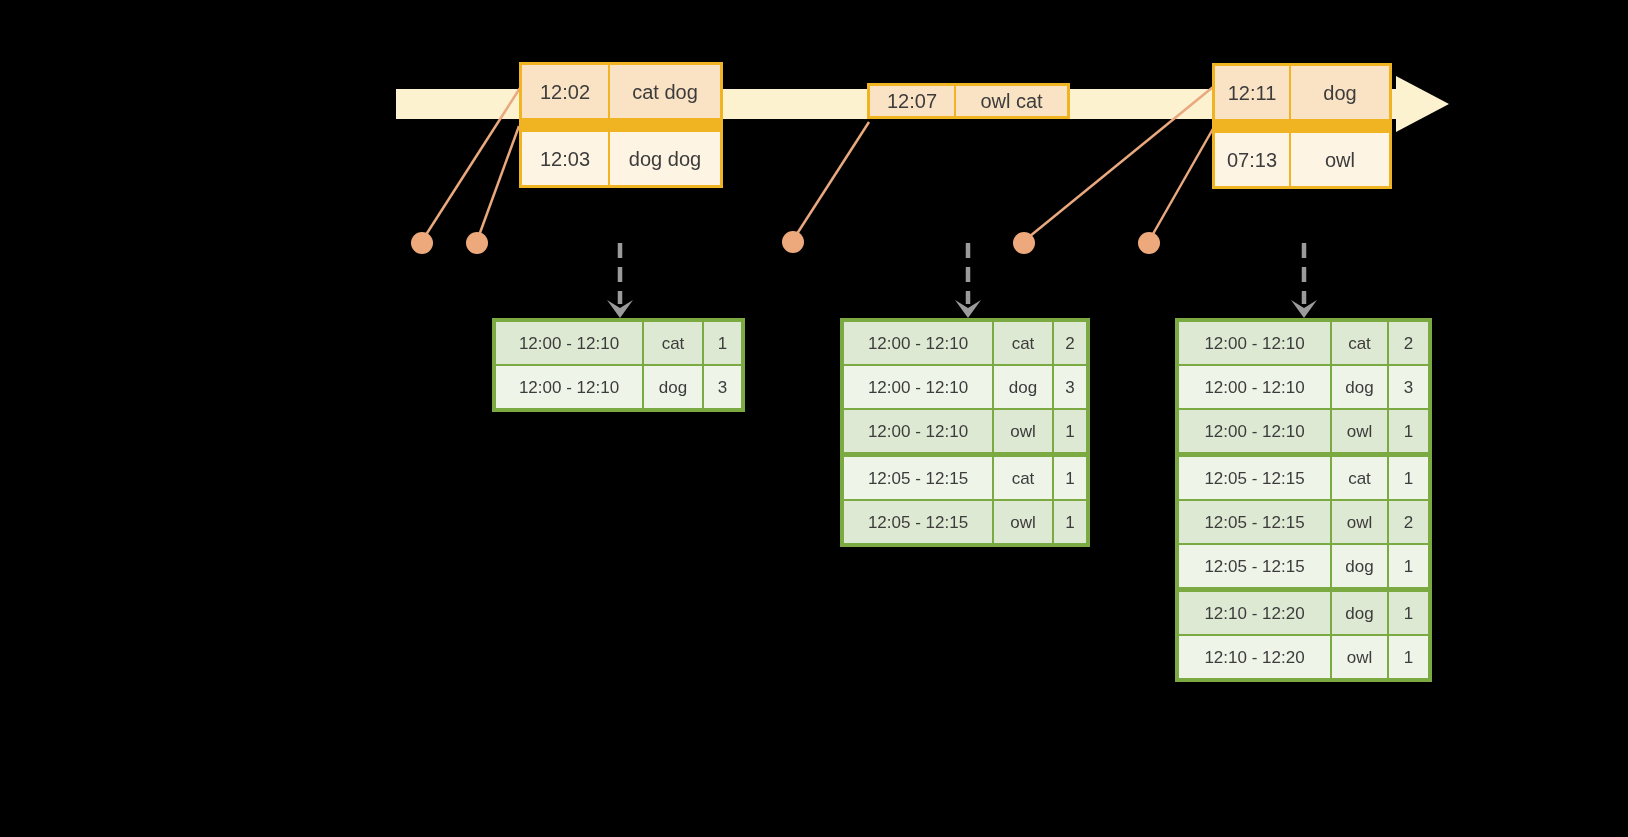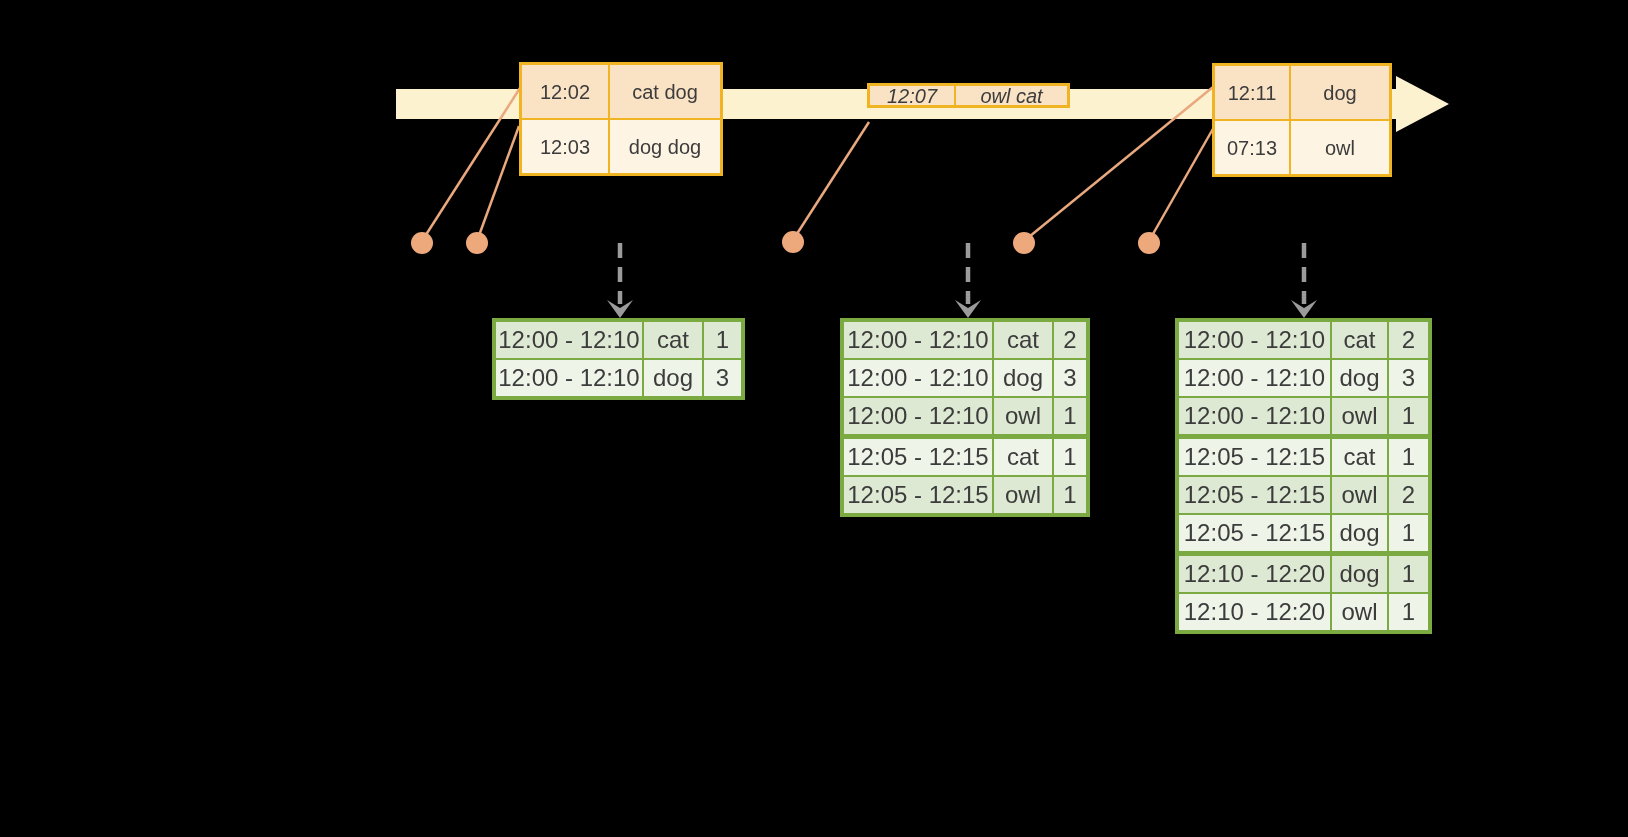--- a/index.html
+++ b/index.html
@@ -19,37 +19,37 @@
     background:#f0b321;
     border:3px solid #f0b321;
     display:flex;flex-direction:column;gap:2px;
     box-sizing:border-box;
   }
   .e-row{display:grid;gap:2px;background:#f0b321;}
   .e-cell{
     display:flex;align-items:center;justify-content:center;
     font-size:20px;line-height:1;height:53px;
   }
-  .e-row.single .e-cell{height:19px;font-style:italic;}
+  .e-row.single .e-cell{height:30px;}
   .fill-dark{background:#fae3c4;}
-  .fill-light{background:#fdf4e3;}
+  .fill-light{background:#fdf4e3;margin-top:12px;}
 
   
   .g-table{
     position:absolute;
     background:#7aaa41;
     border:4px solid #7aaa41;
     display:flex;flex-direction:column;gap:2px;
     box-sizing:border-box;
   }
   .g-row{display:grid;gap:2px;background:#7aaa41;}
   .g-row.group-start{margin-top:3px;}
   .g-cell{
     display:flex;align-items:center;justify-content:center;
-    font-size:24px;line-height:1;height:36px;
+    font-size:17px;line-height:1;height:42px;
   }
   .row-dark{background:#dee9d3;}
   .row-light{background:#eff4e9;}
 </style>
 </head>
 <body>
 
 <div class="canvas">
 
   <svg class="layer" width="1628" height="837" viewBox="0 0 1628 837">

